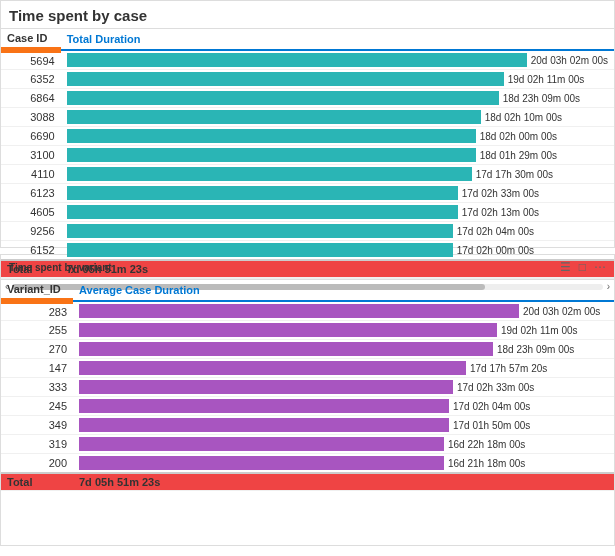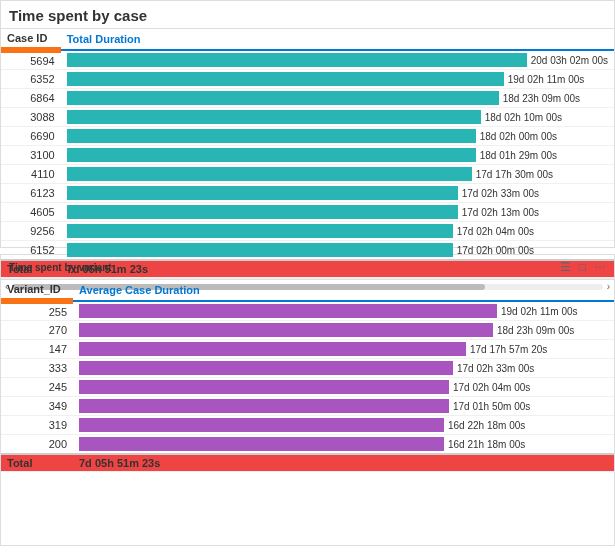--- a/index.html
+++ b/index.html
@@ -290,20 +290,29 @@
   </div>
   <div class="table-container">
     <table class="data-table">
       <thead>
         <tr>
           <th style="width:72px;">Variant_ID</th>
           <th class="sorted">Average Case Duration</th>
         </tr>
       </thead>
       <tbody id="variant-tbody">
+      <tr>
+    <td>283</td>
+    <td>
+      <div class="bar-wrapper">
+        <div class="bar bar-purple" style="width:440px;"></div>
+        <span class="bar-label">20d 03h 02m 00s</span>
+      </div>
+    </td>
+  </tr>
           <tr>
     <td>255</td>
     <td>
       <div class="bar-wrapper">
         <div class="bar bar-purple" style="width:418px;"></div>
         <span class="bar-label">19d 02h 11m 00s</span>
       </div>
     </td>
   </tr>
           <tr>

